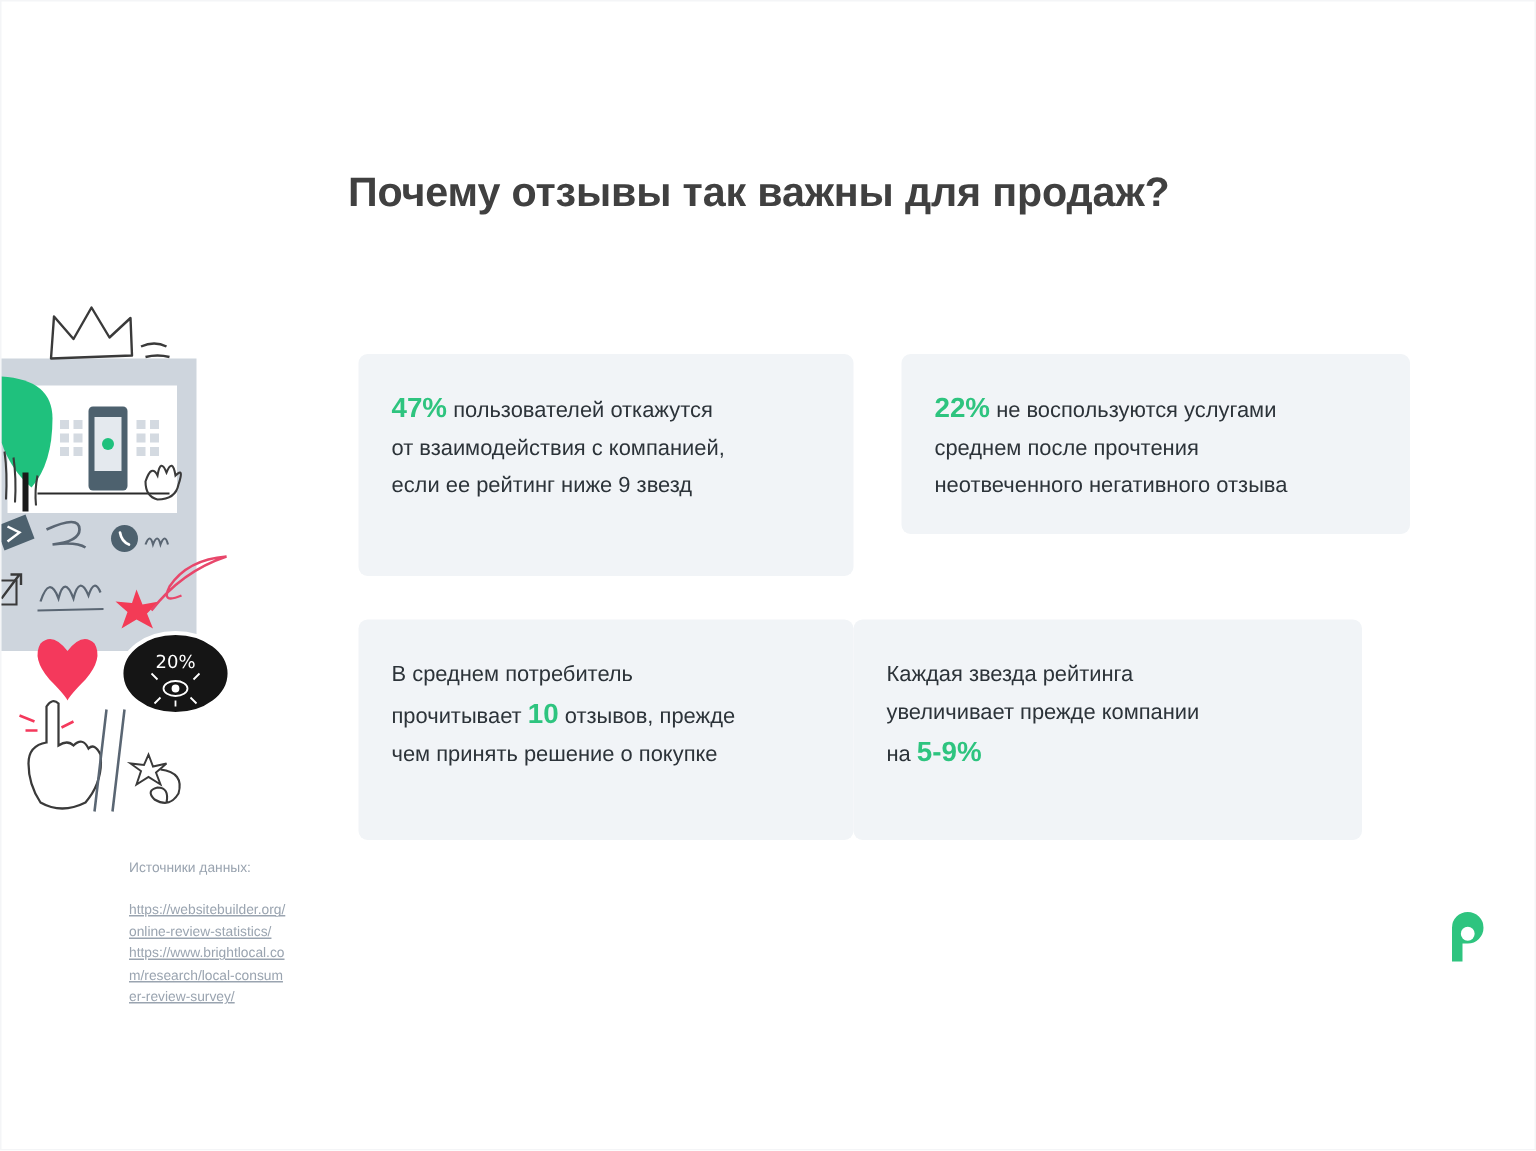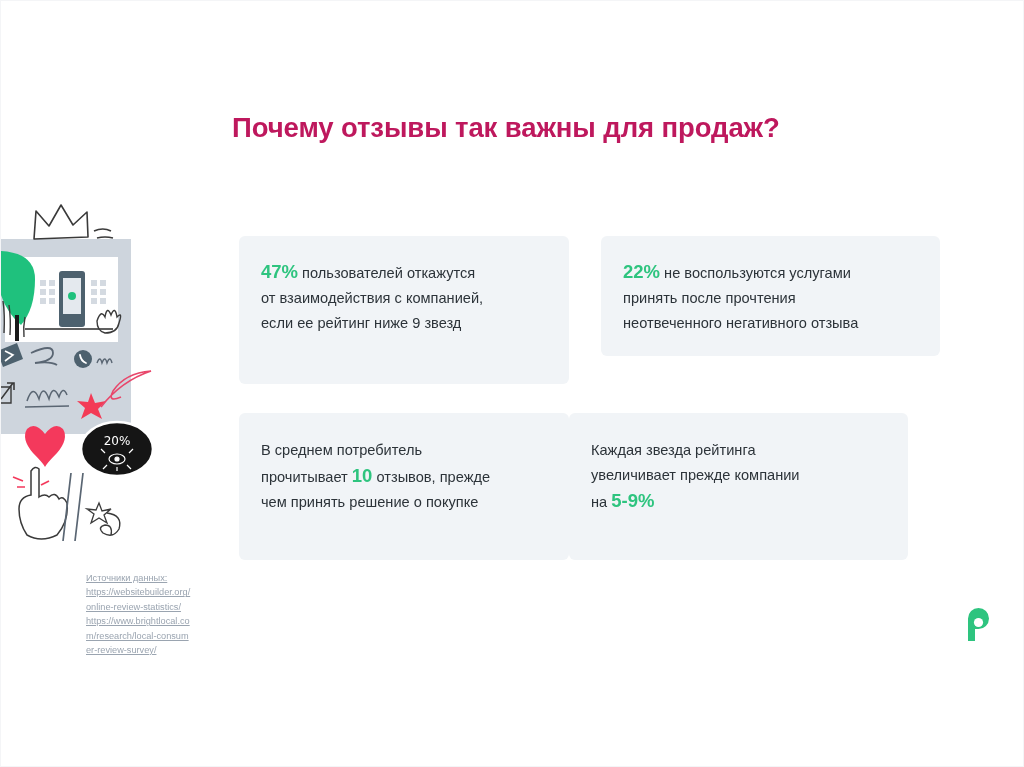--- a/index.html
+++ b/index.html
@@ -15,21 +15,21 @@
     background: #ffffff;
     border: 1px solid #f4f5f7;
   }
 
   
   #page-title {
     position: absolute;
     left: 231px; top: 111px;
     font-size: 27.5px;
     font-weight: bold;
-    color: #be185d;
+    color: #404040;
     letter-spacing: -0.1px;
     white-space: nowrap;
   }
 
   
   .card {
     position: absolute;
     background: #f1f4f7;
     border-radius: 6px;
   }
@@ -57,21 +57,21 @@
 
   
   #sources {
     position: absolute;
     left: 85px; top: 570px;
     width: 140px;
     font-size: 9.2px;
     line-height: 14.4px;
     color: #9aa4b0;
   }
-  #sources .src-title { display: block; margin-bottom: 0px; text-decoration: underline; }
+  #sources .src-title { display: block; margin-bottom: 14px; }
   #sources .src-link {
     display: block;
     color: #9aa4b0;
     word-break: break-all;
   }
 
   
   #logo { position: absolute; left: 964px; top: 607px; width: 30px; height: 34px; }
 
   
@@ -176,21 +176,21 @@
     <div class="card-text">
       <span class="accent">47%</span><span> пользователей откажутся</span><br>
       <span>от взаимодействия с компанией,</span><br>
       <span>если ее рейтинг ниже 9 звезд</span>
     </div>
   </div>
 
   <div class="card" id="card-2">
     <div class="card-text">
       <span class="accent">22%</span><span> не воспользуются услугами</span><br>
-      <span>принять после прочтения</span><br>
+      <span>среднем после прочтения</span><br>
       <span>неотвеченного негативного отзыва</span>
     </div>
   </div>
 
   <div class="card" id="card-3">
     <div class="card-text">
       <span>В среднем потребитель</span><br>
       <span>прочитывает </span><span class="accent">10</span><span> отзывов, прежде</span><br>
       <span>чем принять решение о покупке</span>
     </div>

